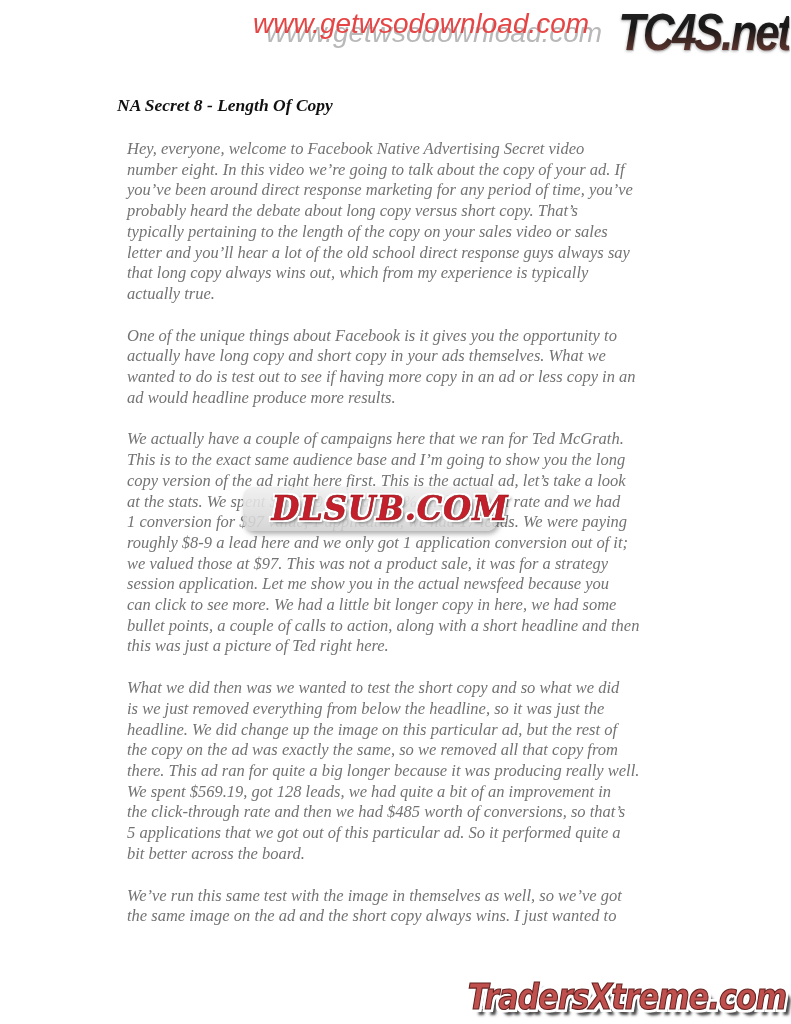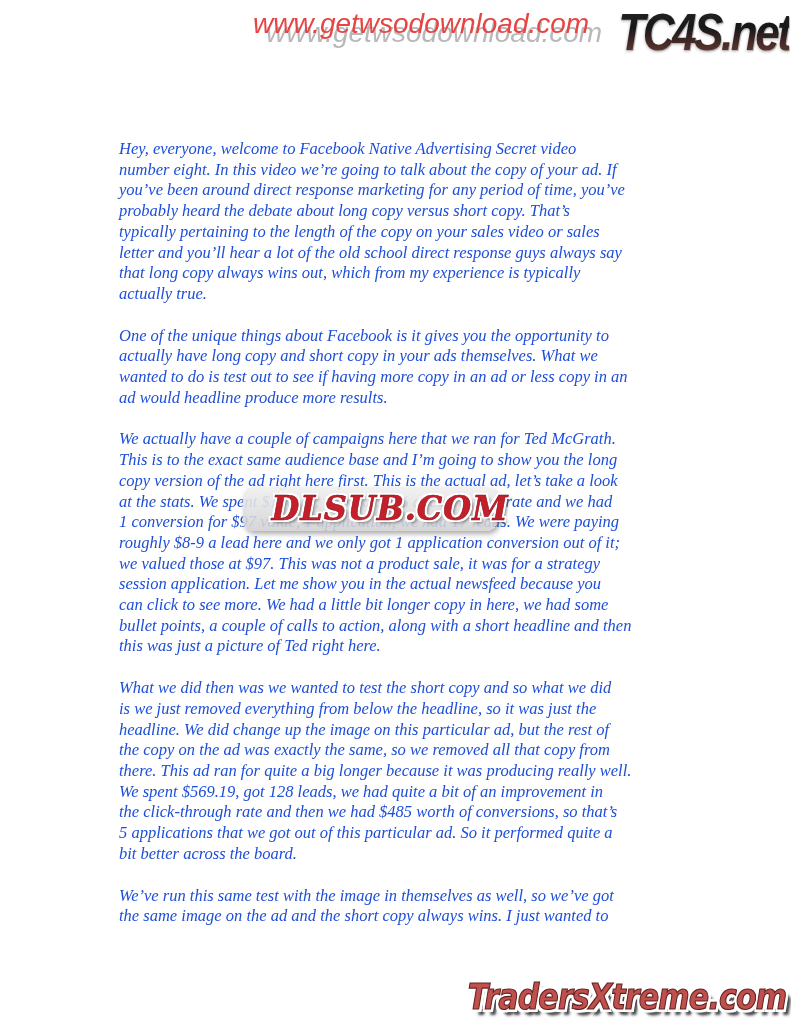--- a/index.html
+++ b/index.html
@@ -54,23 +54,23 @@
   .doc-title {
     position: absolute;
     left: 117px; top: 95px;
     font-family: "Liberation Serif", serif;
     font-weight: bold;
     font-size: 17.5px;
     color: #111;
   }
   .doc-body {
     position: absolute;
-    left: 119px; top: 139px;
+    left: 127px; top: 139px;
     width: 566px;
-    color: #1d4ed8;
+    color: #737373;
   }
   .para {
     font-family: "Liberation Serif", serif;
     font-size: 16.5px;
     line-height: 20.7px;
     white-space: pre-line;
     margin-bottom: 21px;
   }
 
   
@@ -128,20 +128,21 @@
 </style>
 </head>
 <body>
 
 <div class="page">
 
   <div class="site-url ghost">www.getwsodownload.com</div>
   <div class="site-url red">www.getwsodownload.com</div>
   <div class="logo">TC4S.net</div>
 
+  <h1 class="doc-title">NA Secret 8 - Length Of Copy</h1>
 
   <div class="doc-body">
     <div class="para">Hey, everyone, welcome to Facebook Native Advertising Secret video
 number eight. In this video we’re going to talk about the copy of your ad. If
 you’ve been around direct response marketing for any period of time, you’ve
 probably heard the debate about long copy versus short copy. That’s
 typically pertaining to the length of the copy on your sales video or sales
 letter and you’ll hear a lot of the old school direct response guys always say
 that long copy always wins out, which from my experience is typically
 actually true.</div>

